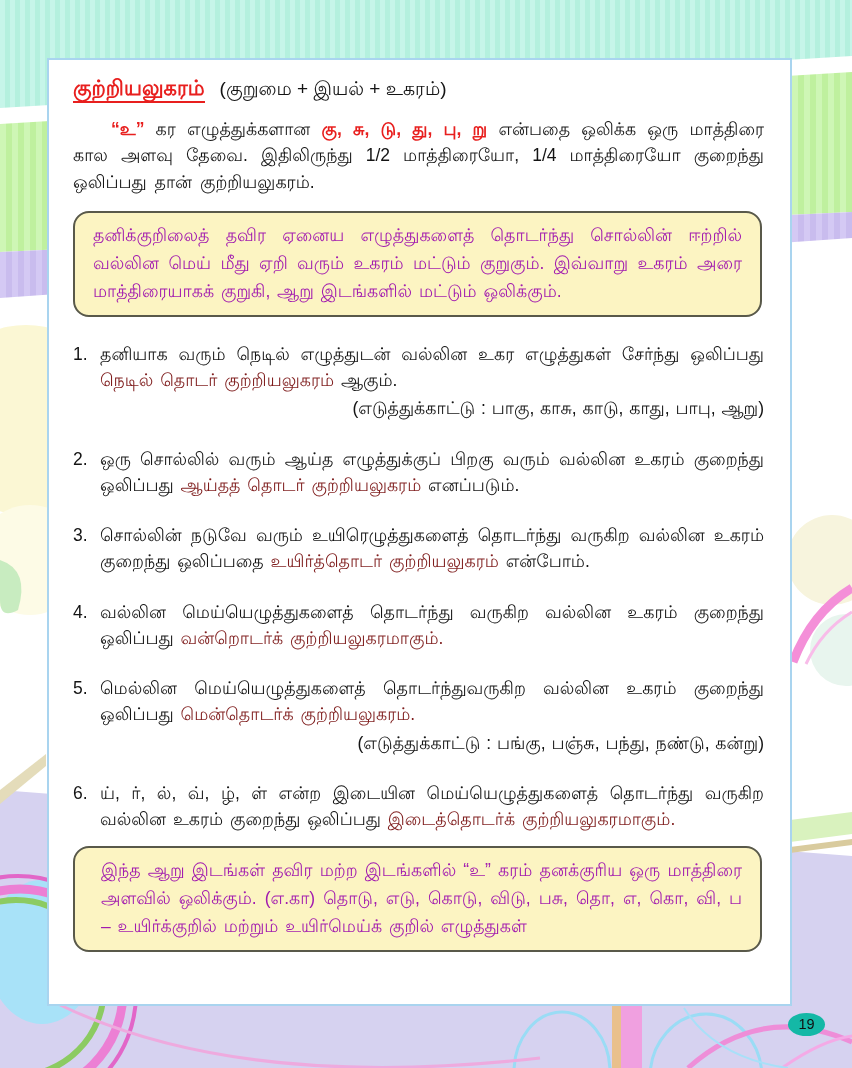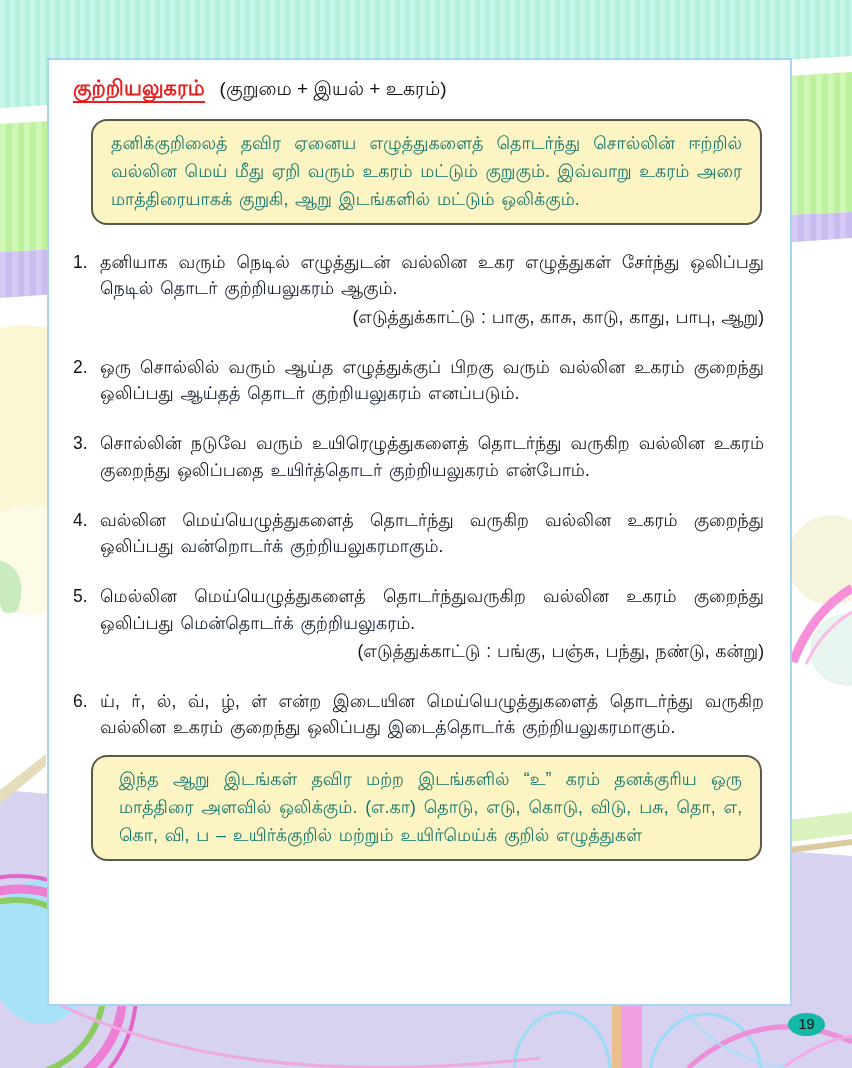--- a/index.html
+++ b/index.html
@@ -21,30 +21,30 @@
   .title-main{color:#e81f1e;font-weight:bold;border-bottom:2px solid #e81f1e;padding-bottom:2px;}
   .title-formula{color:#141414;margin-left:9px;font-size:19px;}
 
   .intro{margin-top:13px;font-size:17.5px;line-height:1.5;text-align:justify;
          text-indent:38px;word-spacing:3px;}
   .seg-red{color:#e81f1e;font-weight:bold;}
   .note{font-size:14.5px;margin-top:5px;line-height:1.3;}
 
   .ybox{
     background:#fcf4c2;border:2px solid #59594a;border-radius:16px;
-    padding:8px 18px 10px 18px;margin:16px 2px 0 18px;
-    color:#0f766e;font-size:17.5px;line-height:1.6;text-align:justify;word-spacing:2px;
+    padding:8px 18px 10px 18px;margin:16px 2px 0 0;
+    color:#a21caf;font-size:17.5px;line-height:1.6;text-align:justify;word-spacing:2px;
   }
   .ybox-bottom{margin-top:14px;padding-left:26px;}
 
   .items{margin-top:6px;}
   .item{display:flex;margin-top:24px;font-size:17.5px;line-height:1.5;}
   .item-num{flex:none;width:27px;}
   .item-body{flex:1;text-align:justify;word-spacing:2px;}
-  .hl{color:#0f172a;}
+  .hl{color:#7f1d1d;}
   .example{margin-top:2px;text-align:right;text-indent:14px;word-spacing:1px;}
 
   .page-badge{
     position:absolute;right:27px;top:1013px;width:37px;height:23px;
     background:#14b8a6;border-radius:50%;text-align:center;
     font-size:14.5px;line-height:23px;color:#111;
   }
 </style>
 </head>
 <body>
@@ -100,20 +100,21 @@
   <path d="M 684 1008 Q 716 1058 788 1068" stroke="#a8e0f8" stroke-width="2" fill="none"></path>
 </svg>
 
 <div class="card">
 
   <div class="title-line">
     <span class="title-main">குற்றியலுகரம்</span>
     <span class="title-formula">(குறுமை + இயல் + உகரம்)</span>
   </div>
 
+  <div class="intro"><span class="seg-red">“உ”</span><span> கர எழுத்துக்களான </span><span class="seg-red">கு, சு, டு, து, பு, று</span><span>  என்பதை ஒலிக்க ஒரு மாத்திரை கால அளவு தேவை. இதிலிருந்து 1/2 மாத்திரையோ, 1/4 மாத்திரையோ குறைந்து ஒலிப்பது தான் குற்றியலுகரம்.</span></div>
 
 
   <div class="ybox">தனிக்குறிலைத் தவிர ஏனைய எழுத்துகளைத் தொடர்ந்து சொல்லின் ஈற்றில் வல்லின மெய் மீது ஏறி வரும் உகரம் மட்டும் குறுகும். இவ்வாறு உகரம் அரை மாத்திரையாகக் குறுகி, ஆறு இடங்களில் மட்டும் ஒலிக்கும்.</div>
 
   <div class="items">
 
     <div class="item">
       <span class="item-num">1.</span>
       <div class="item-body">
         <span>தனியாக வரும் நெடில் எழுத்துடன் வல்லின உகர எழுத்துகள் சேர்ந்து ஒலிப்பது </span><span class="hl">நெடில் தொடர் குற்றியலுகரம்</span><span> ஆகும்.</span>

